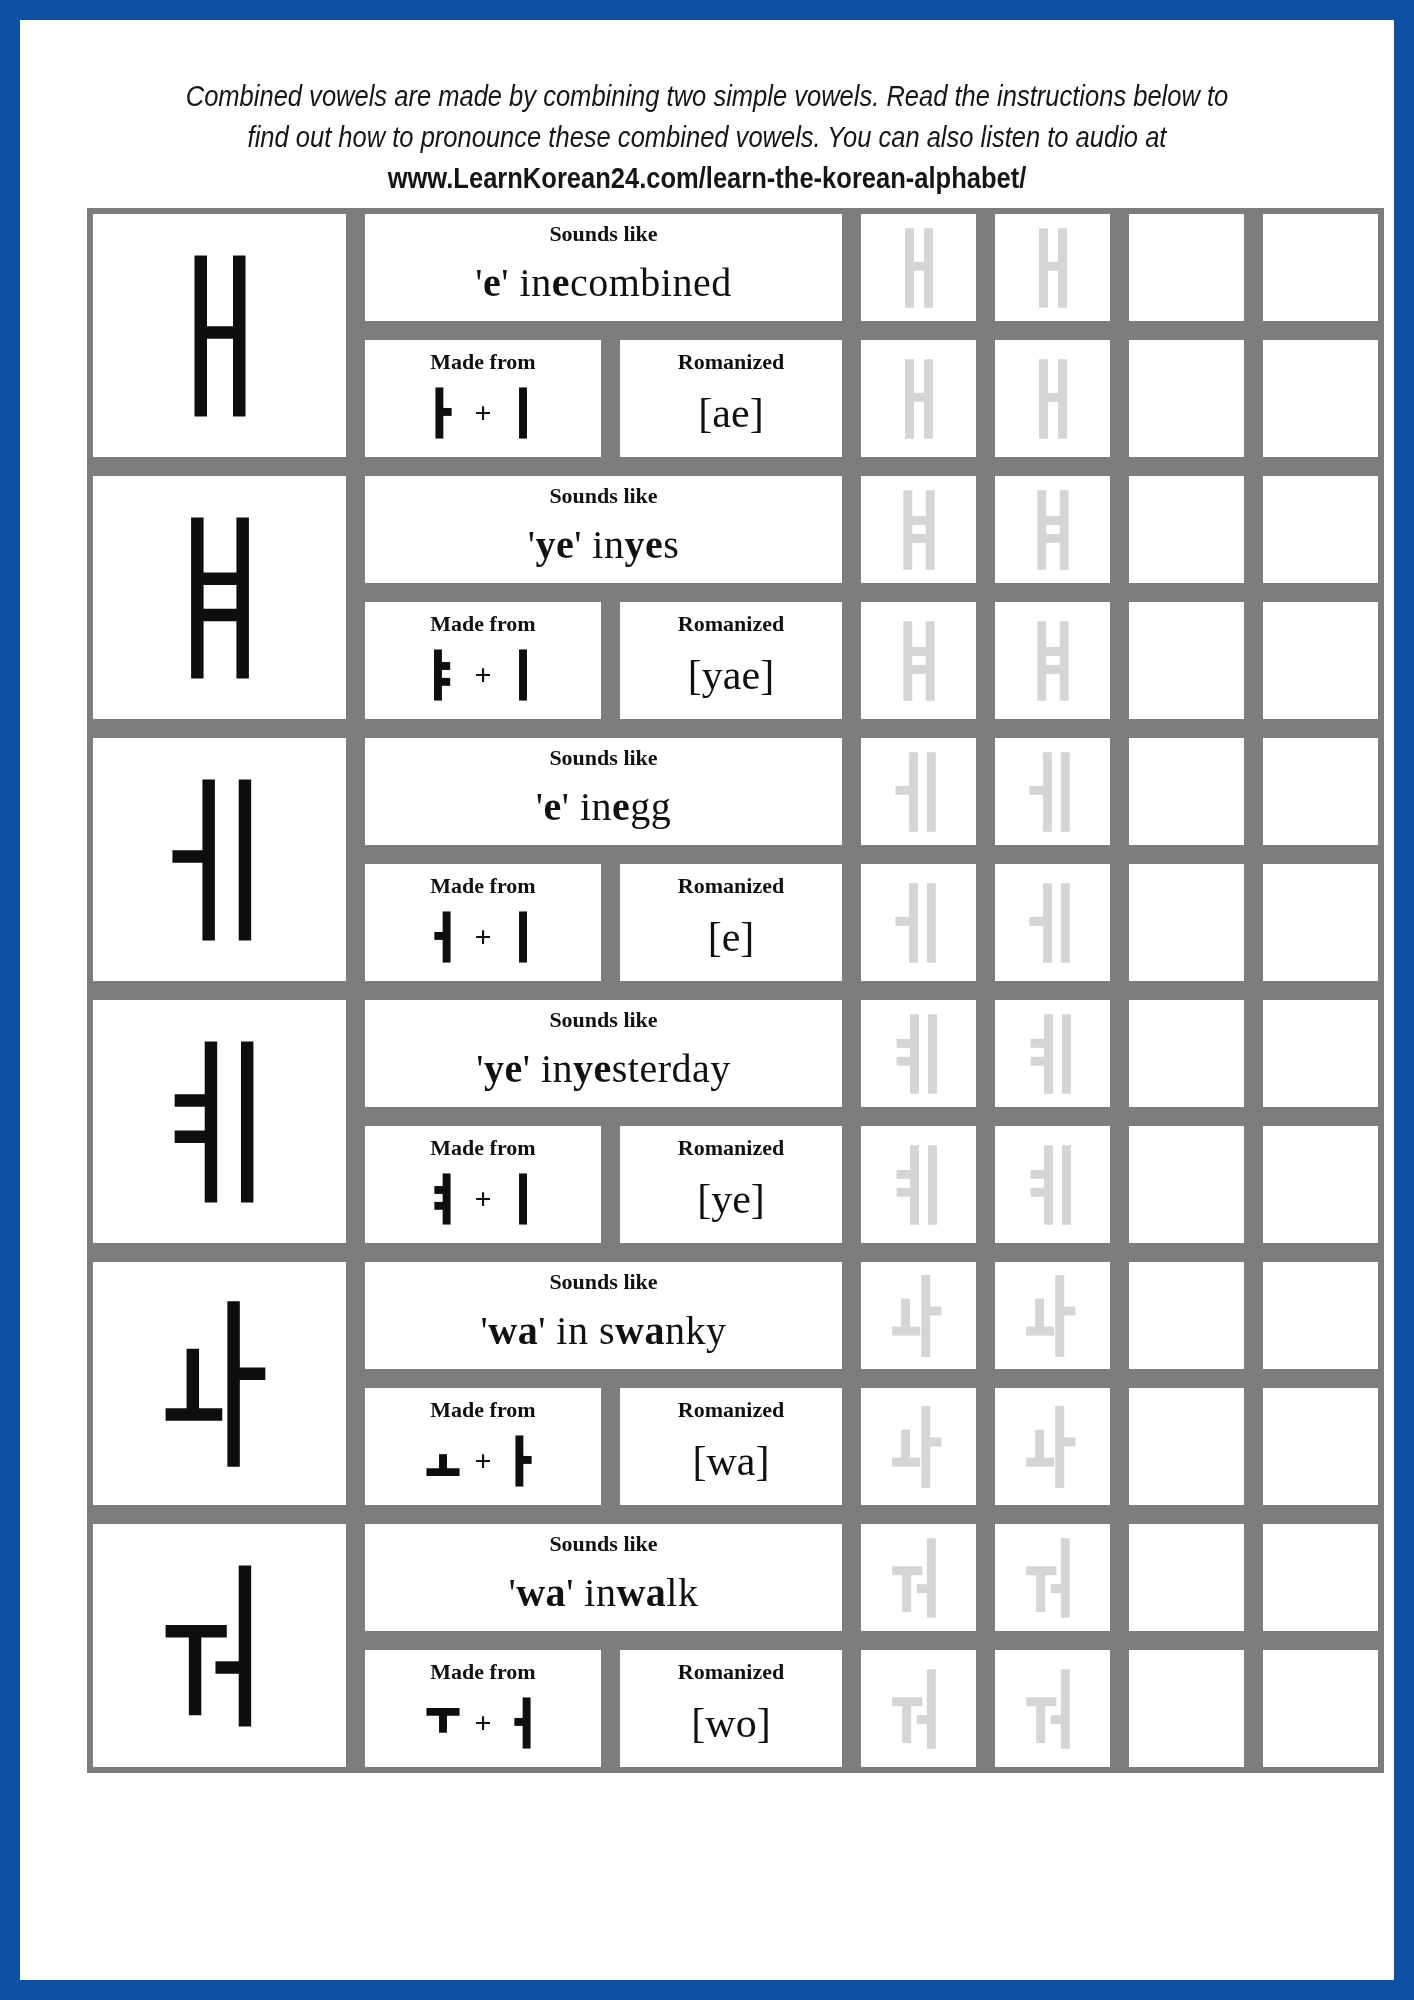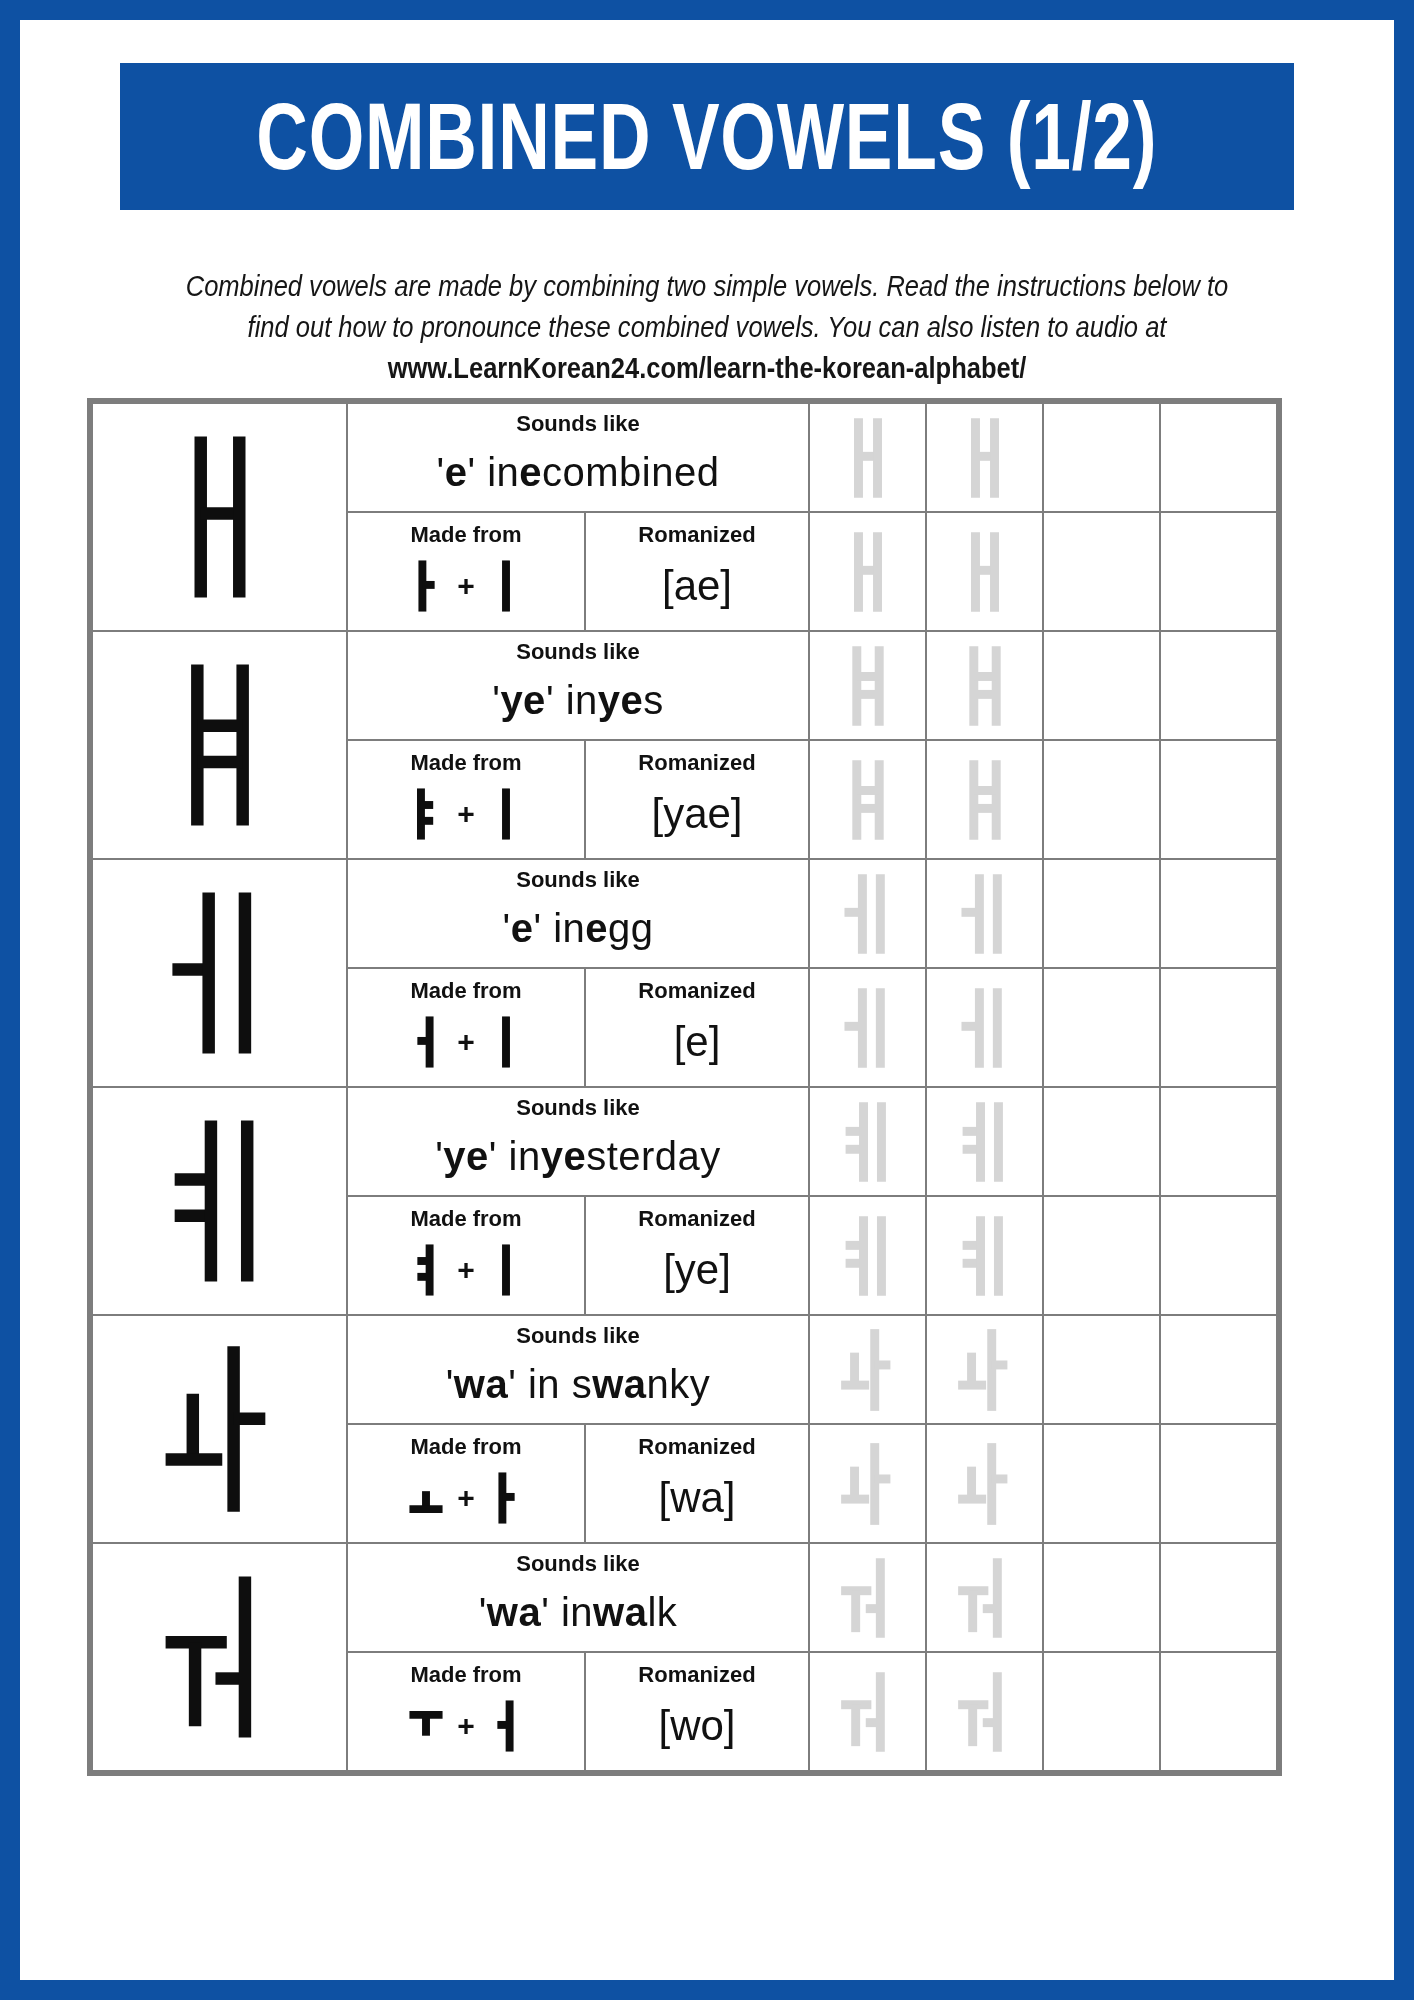--- a/index.html
+++ b/index.html
@@ -3,21 +3,21 @@
 <meta charset="utf-8">
 <style>
   html,body{margin:0;padding:0;background:#fff;}
   body{width:1414px;height:2000px;font-family:"Liberation Sans", sans-serif;color:#111;}
   .page{box-sizing:border-box;width:1414px;height:2000px;border:20px solid #0e51a3;background:#fff;overflow:hidden;}
   .banner{margin:43px auto 0;width:1174px;height:147px;background:#0e51a3;display:flex;align-items:center;justify-content:center;}
   .banner-title{margin:0;color:#fff;font-size:94px;font-weight:bold;letter-spacing:1px;white-space:nowrap;transform:scaleX(0.76);}
   .intro{margin-top:56px;text-align:center;font-style:italic;font-size:29px;line-height:41px;color:#161616;transform:scaleX(0.88);}
   .intro-line{white-space:nowrap;}
   .intro-url{font-style:normal;font-weight:bold;white-space:nowrap;}
-  .vtable{margin:9px 0 0 67px;display:grid;grid-template-columns:253px 236px 222px repeat(4,115px);grid-template-rows:repeat(6,107px 117px);gap:2px;border:6px solid #7d7d7d;background:#7d7d7d;width:max-content;}
+  .vtable{margin:9px 0 0 67px;display:grid;grid-template-columns:253px 236px 222px repeat(4,115px);grid-template-rows:repeat(6,107px 117px);gap:19px;border:6px solid #7d7d7d;background:#7d7d7d;width:max-content;font-family:Liberation Serif, serif;}
   .cell{background:#fff;min-width:0;min-height:0;overflow:hidden;}
   .char-cell{display:flex;align-items:center;justify-content:center;}
   .sounds-cell{display:flex;flex-direction:column;align-items:center;padding:7px 8px 4px;}
   .cell-label{font-weight:bold;font-size:22px;color:#111;}
   .example{flex:1;display:flex;align-items:center;justify-content:center;font-size:40px;letter-spacing:0.5px;color:#111;}
   .example b{font-weight:bold;}
   .sub-cell{display:flex;flex-direction:column;align-items:center;padding:9px 6px 6px;}
   .value-row{flex:1;display:flex;align-items:center;justify-content:center;gap:13px;}
   .value-row.rom{font-size:42px;}
   .plus{font-size:30px;font-weight:bold;}
@@ -27,23 +27,20 @@
   .jamo-big{color:#0e0e0e;}  .jamo-big svg{width:114px;height:170px;}
   .jamo-small{color:#0e0e0e;} .jamo-small svg{width:36px;height:54px;}
   .jamo-trace{color:#d5d5d5;} .jamo-trace svg{width:56px;height:84px;}
   .footer{margin-top:46px;text-align:center;font-size:50px;font-weight:bold;color:#141414;}
 </style>
 </head>
 <body>
 
 <div class="page">
 
-  <div class="banner">
-    <h1 class="banner-title">COMBINED VOWELS (1/2)</h1>
-  </div>
 
   <div class="intro">
     <div class="intro-line">Combined vowels are made by combining two simple vowels. Read the instructions below to</div>
     <div class="intro-line">find out how to pronounce these combined vowels. You can also listen to audio at</div>
     <div class="intro-url">www.LearnKorean24.com/learn-the-korean-alphabet/</div>
   </div>
 
   <div class="vtable">
 
     <div class="cell char-cell" style="grid-area:1/1/3/2">

